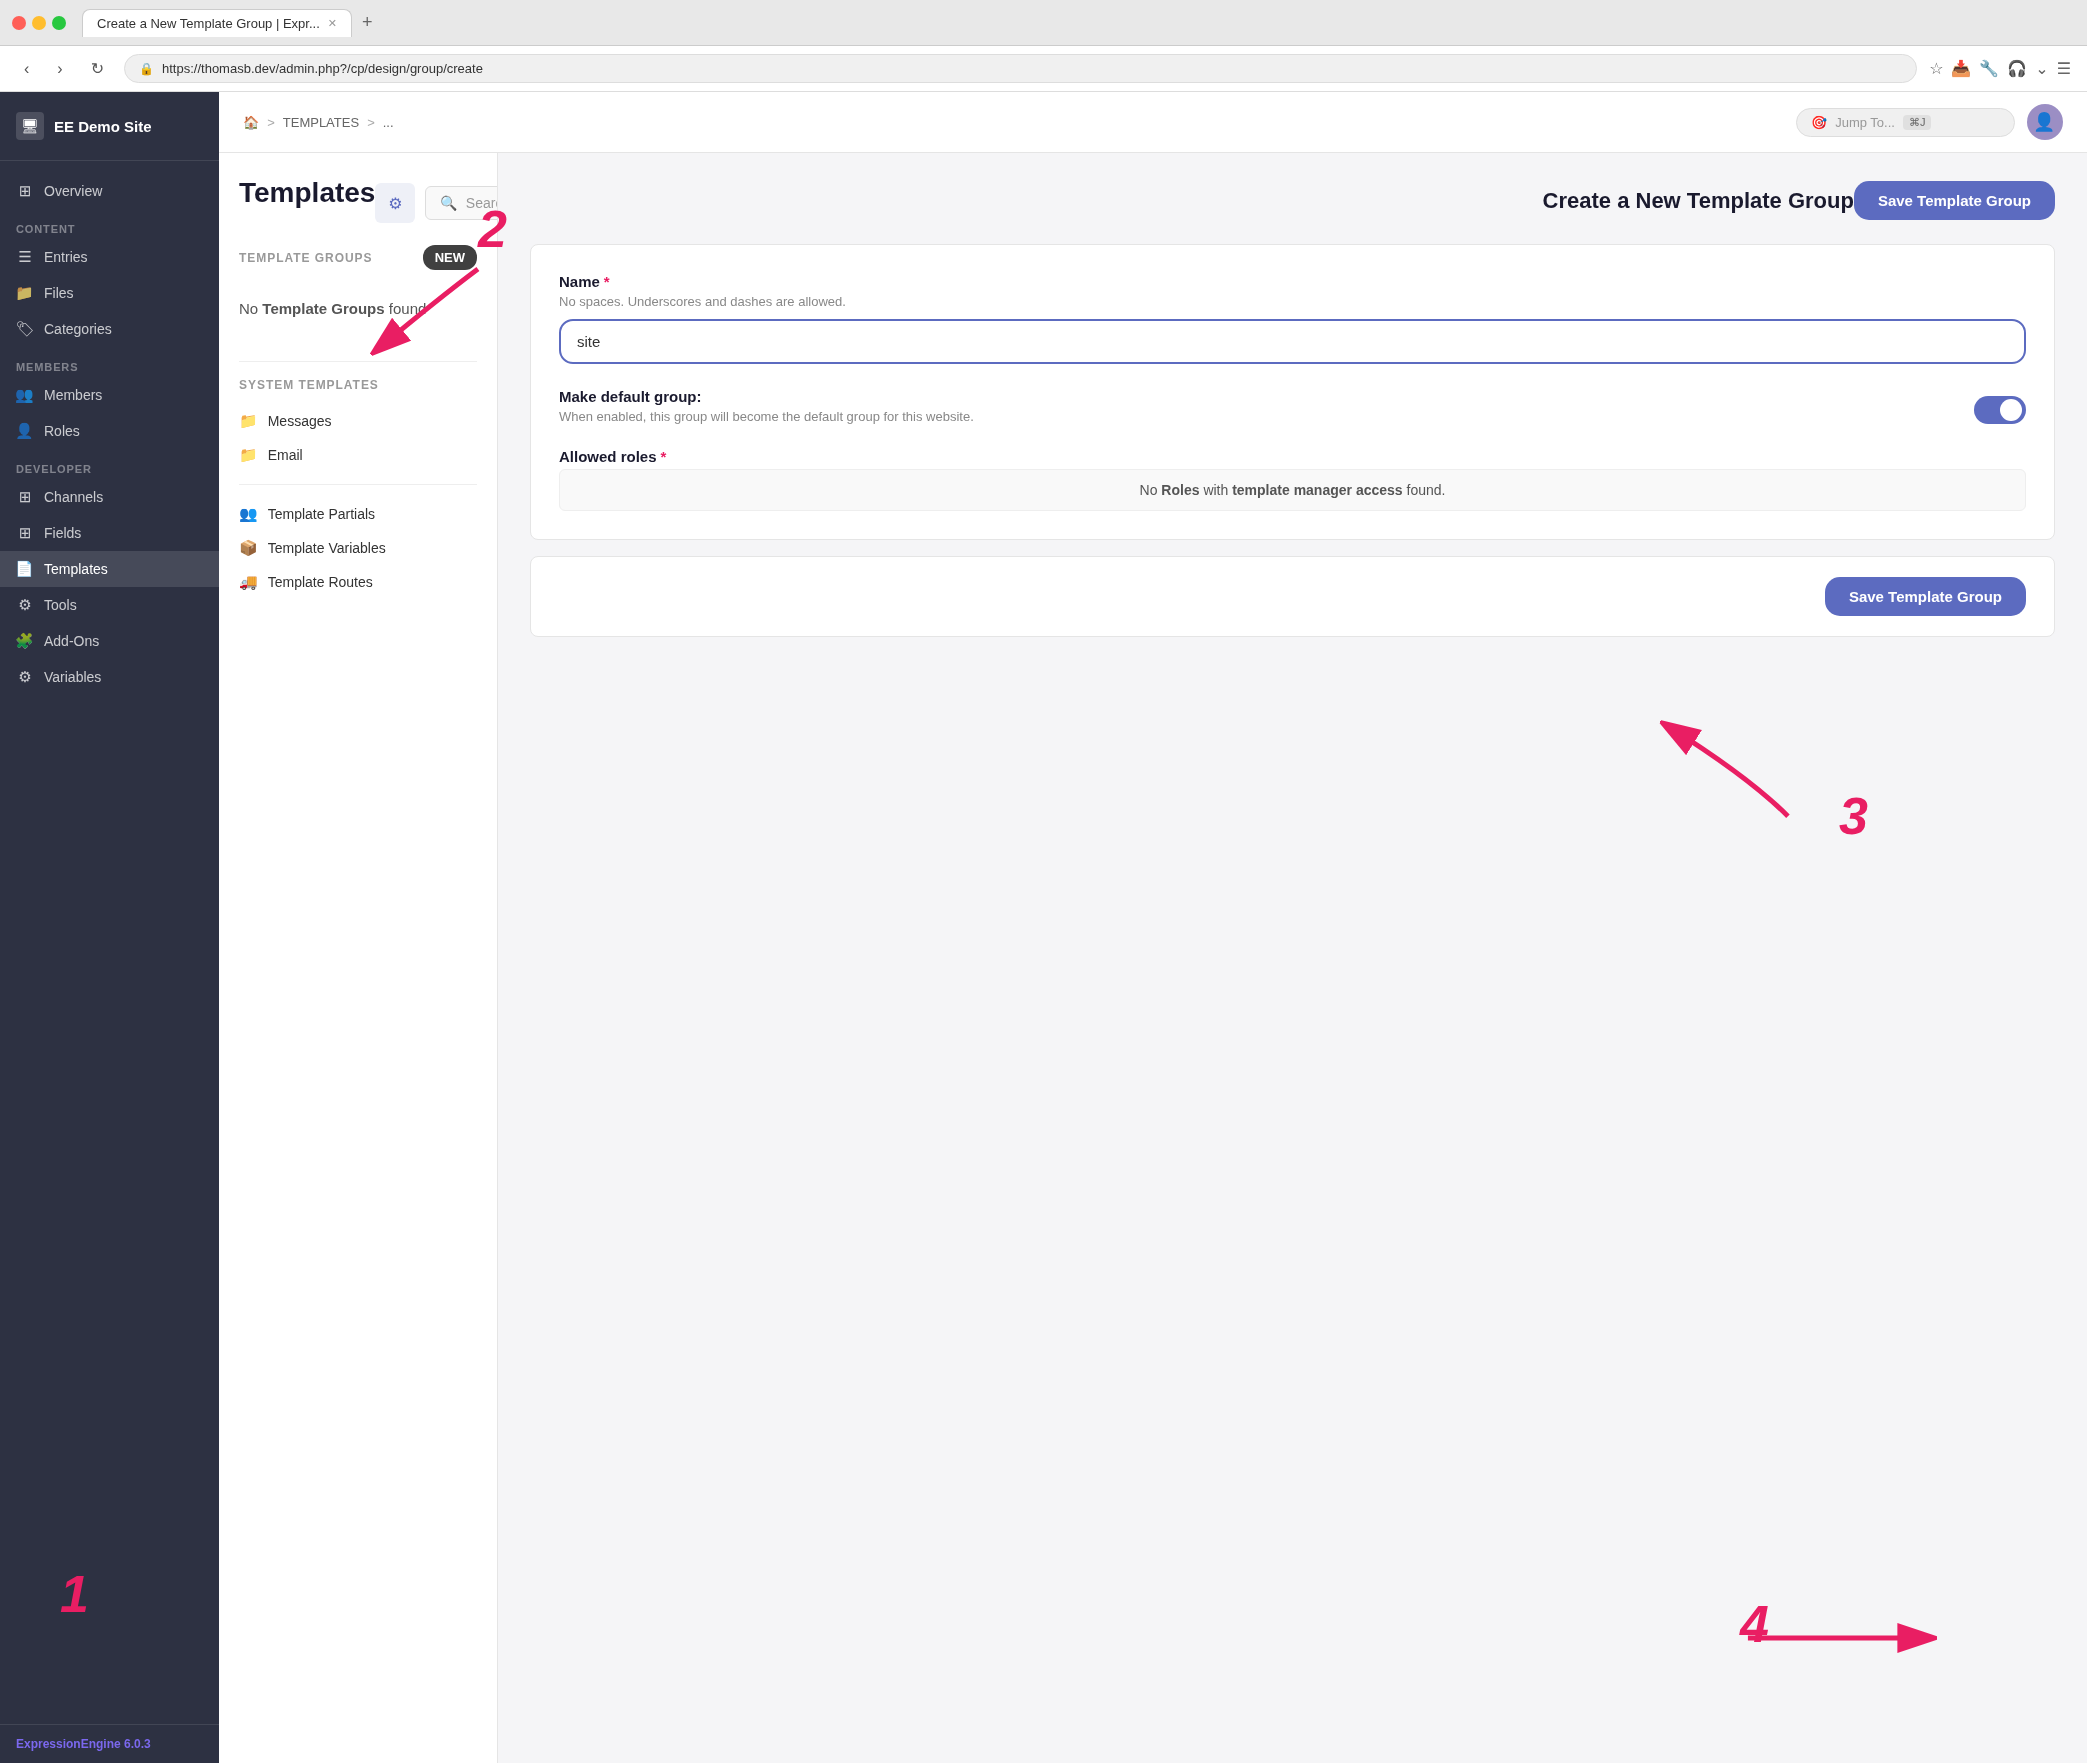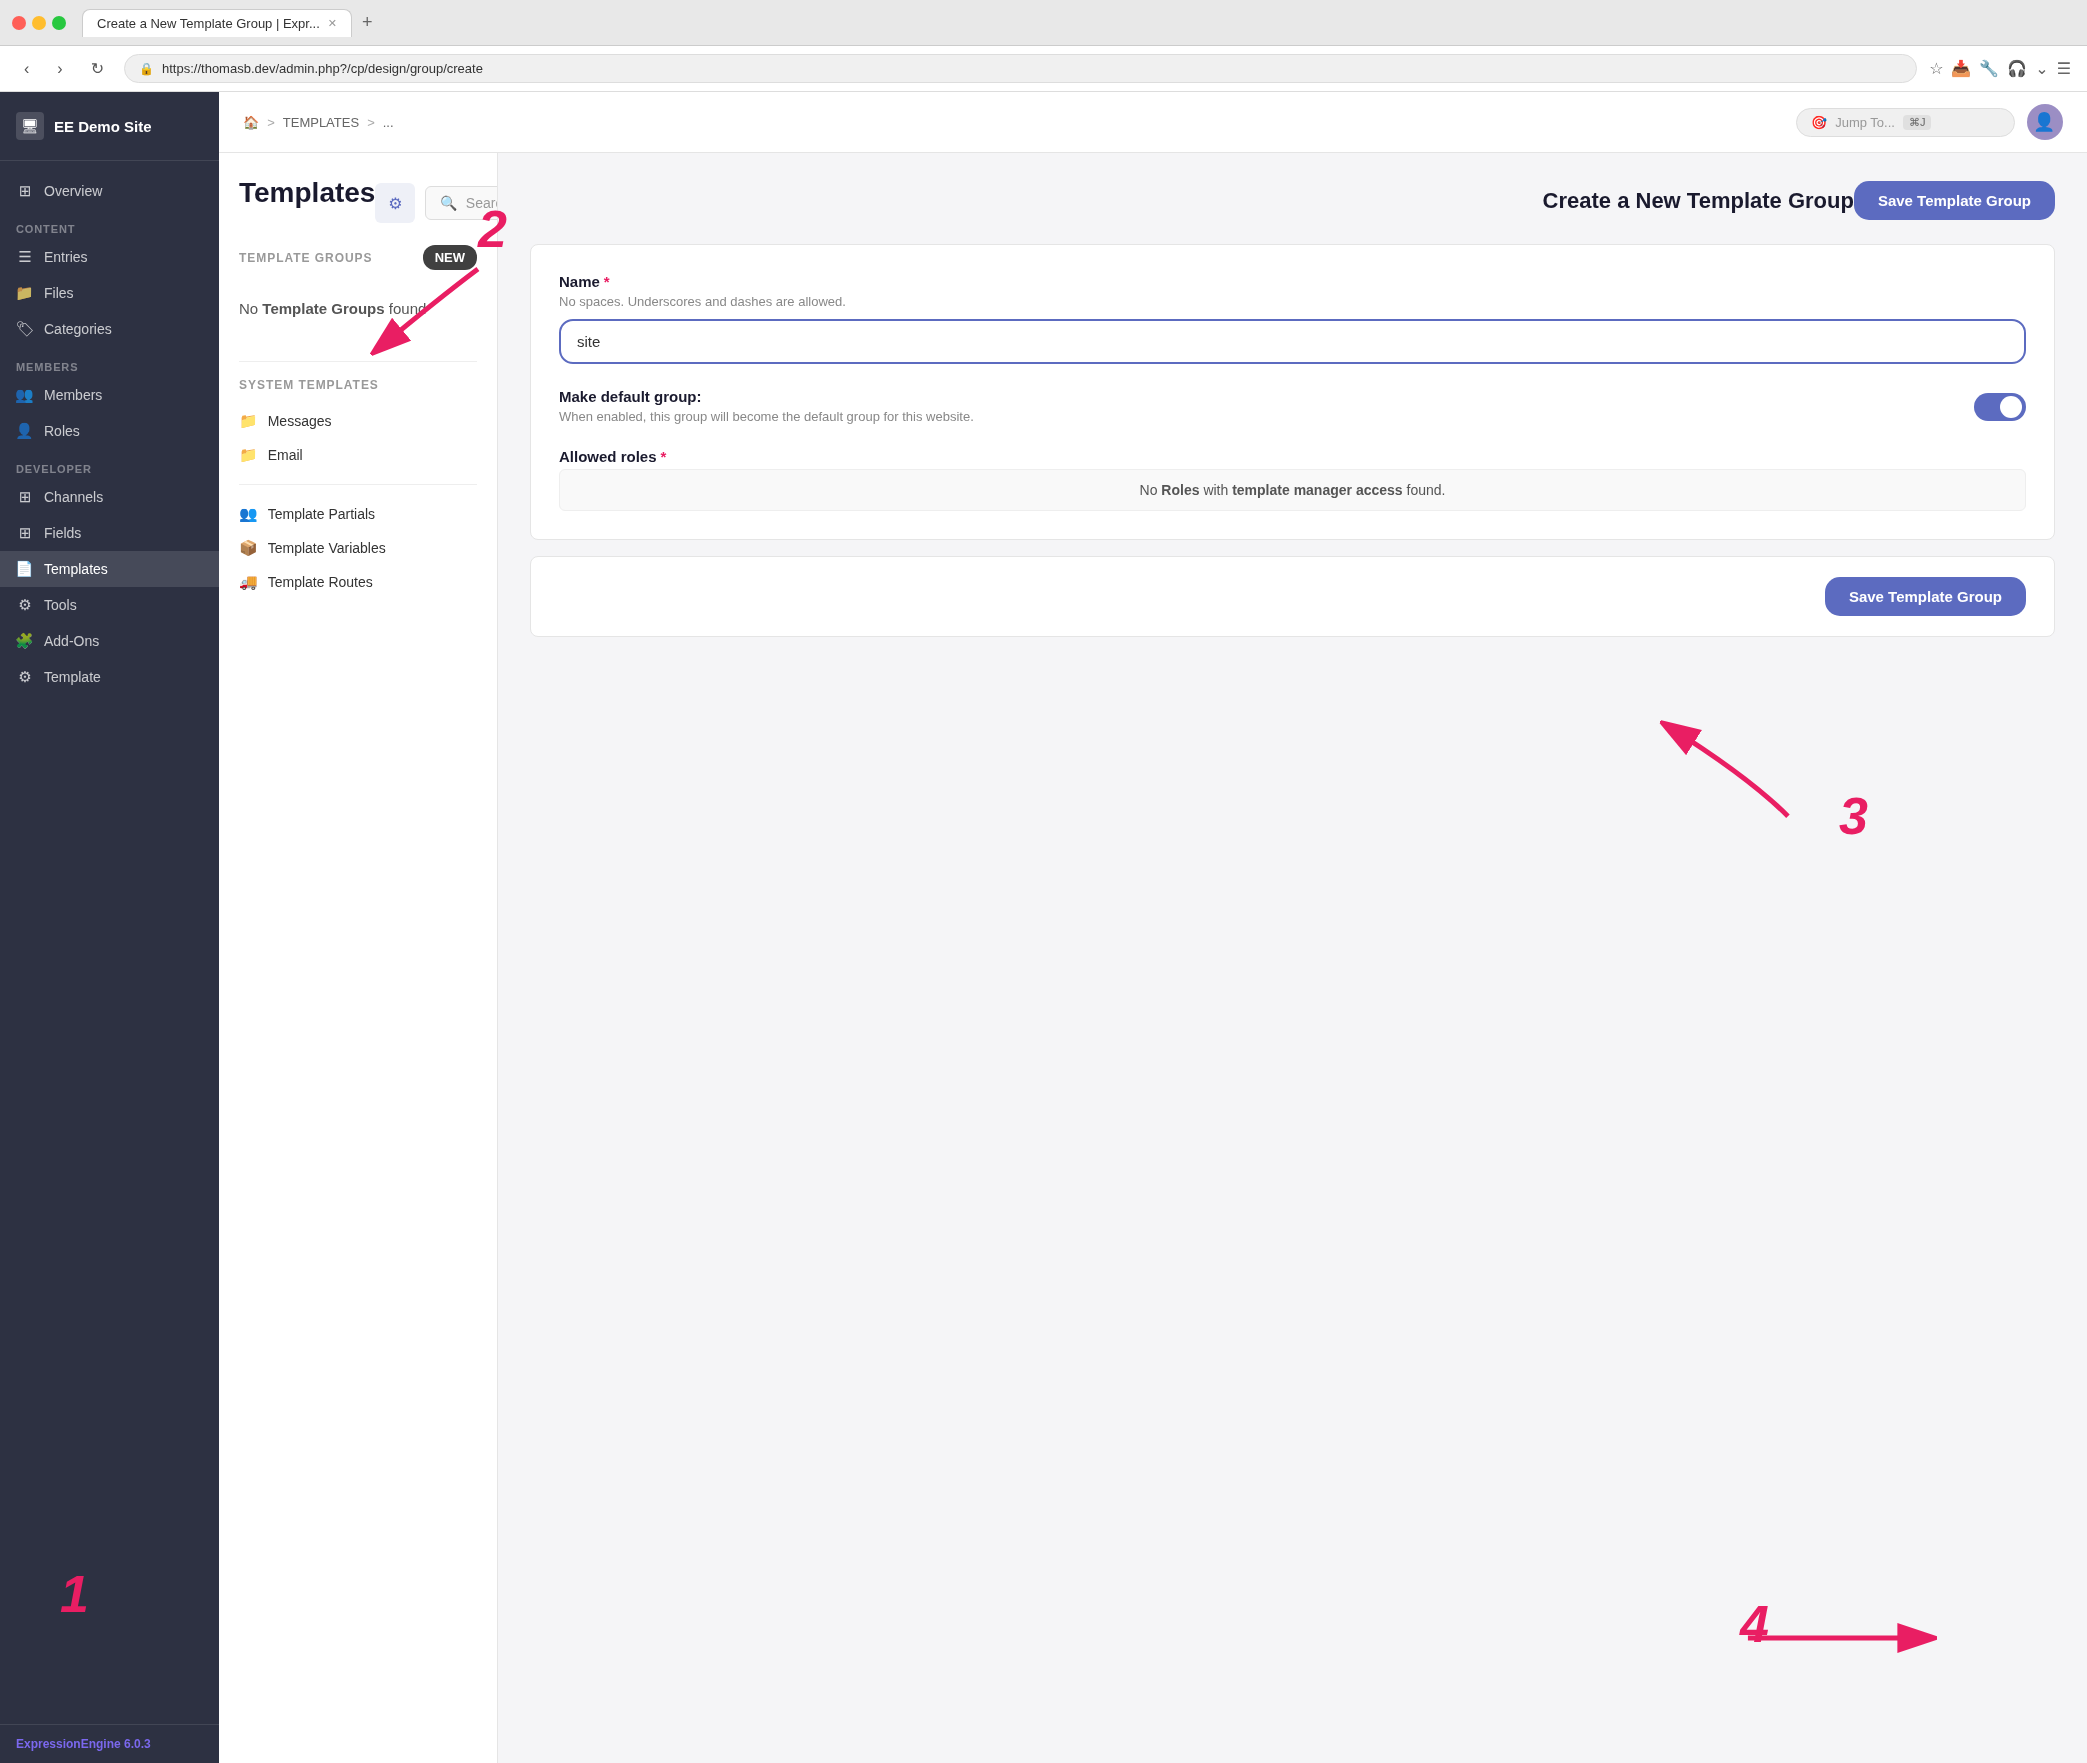--- a/index.html
+++ b/index.html
@@ -70,21 +70,21 @@
     .right-panel { flex: 1; padding: 28px 32px; overflow-y: auto; }
     .form-header { display: flex; align-items: center; justify-content: flex-end; margin-bottom: 24px; }
     .form-title { font-size: 22px; font-weight: 700; color: #1a1a2e; }
     .save-btn { background: #5c6bc0; color: #fff; border: none; border-radius: 15px; padding: 11px 24px; font-size: 15px; font-weight: 600; cursor: pointer; }
     .form-card { background: #fff; border: 1px solid #e5e5e5; border-radius: 8px; padding: 28px; margin-bottom: 16px; }
     .form-field { margin-bottom: 24px; }
     .field-label { font-size: 15px; font-weight: 600; color: #1a1a2e; margin-bottom: 4px; display: flex; align-items: center; gap: 4px; }
     .required-star { color: #e91e63; }
     .field-hint { font-size: 13px; color: #888; margin-bottom: 10px; }
     .text-input { width: 100%; border: 2px solid #5c6bc0; border-radius: 14px; padding: 12px 16px; font-size: 15px; color: #333; outline: none; }
-    .toggle-row { display: flex; align-items: center; gap: 20px; margin-bottom: 15px; }
+    .toggle-row { display: flex; align-items: flex-end; gap: 20px; margin-bottom: 15px; }
     .toggle-info { flex: 1; }
     .toggle-label { font-size: 15px; font-weight: 600; color: #1a1a2e; margin-bottom: 4px; }
     .toggle-hint { font-size: 13px; color: #888; }
     .toggle-switch { position: relative; width: 52px; height: 28px; margin-top: 2px; flex-shrink: 0; }
     .toggle-track { position: absolute; inset: 0; background: #5c6bc0; border-radius: 14px; cursor: pointer; }
     .toggle-thumb { position: absolute; top: 3px; left: 26px; width: 22px; height: 22px; background: #fff; border-radius: 50%; transition: 0.2s; }
     .form-section-label { font-size: 15px; font-weight: 600; color: #1a1a2e; margin-bottom: 4px; display: flex; align-items: center; gap: 4px; }
     .form-section-hint { font-size: 13px; color: #888; margin-bottom: 16px; }
     .no-roles-box { background: #f9f9f9; border: 1px solid #eee; border-radius: 6px; padding: 12px; text-align: center; font-size: 14px; color: #555; }
     .no-roles-box strong { font-weight: 700; }
@@ -179,21 +179,21 @@
       <div class="sidebar-item">
         <span class="sidebar-icon">⚙</span>
         <span>Tools</span>
       </div>
       <div class="sidebar-item">
         <span class="sidebar-icon">🧩</span>
         <span>Add-Ons</span>
       </div>
       <div class="sidebar-item">
         <span class="sidebar-icon">⚙</span>
-        <span>Template</span>
+        <span>Variables</span>
       </div>
     </div>
     <div class="sidebar-footer">ExpressionEngine 6.0.3</div>
   </div>
 
   <div class="main">
 
     <div class="breadcrumb-bar">
       <span>🏠</span>
       <span class="breadcrumb-sep">&gt;</span>

